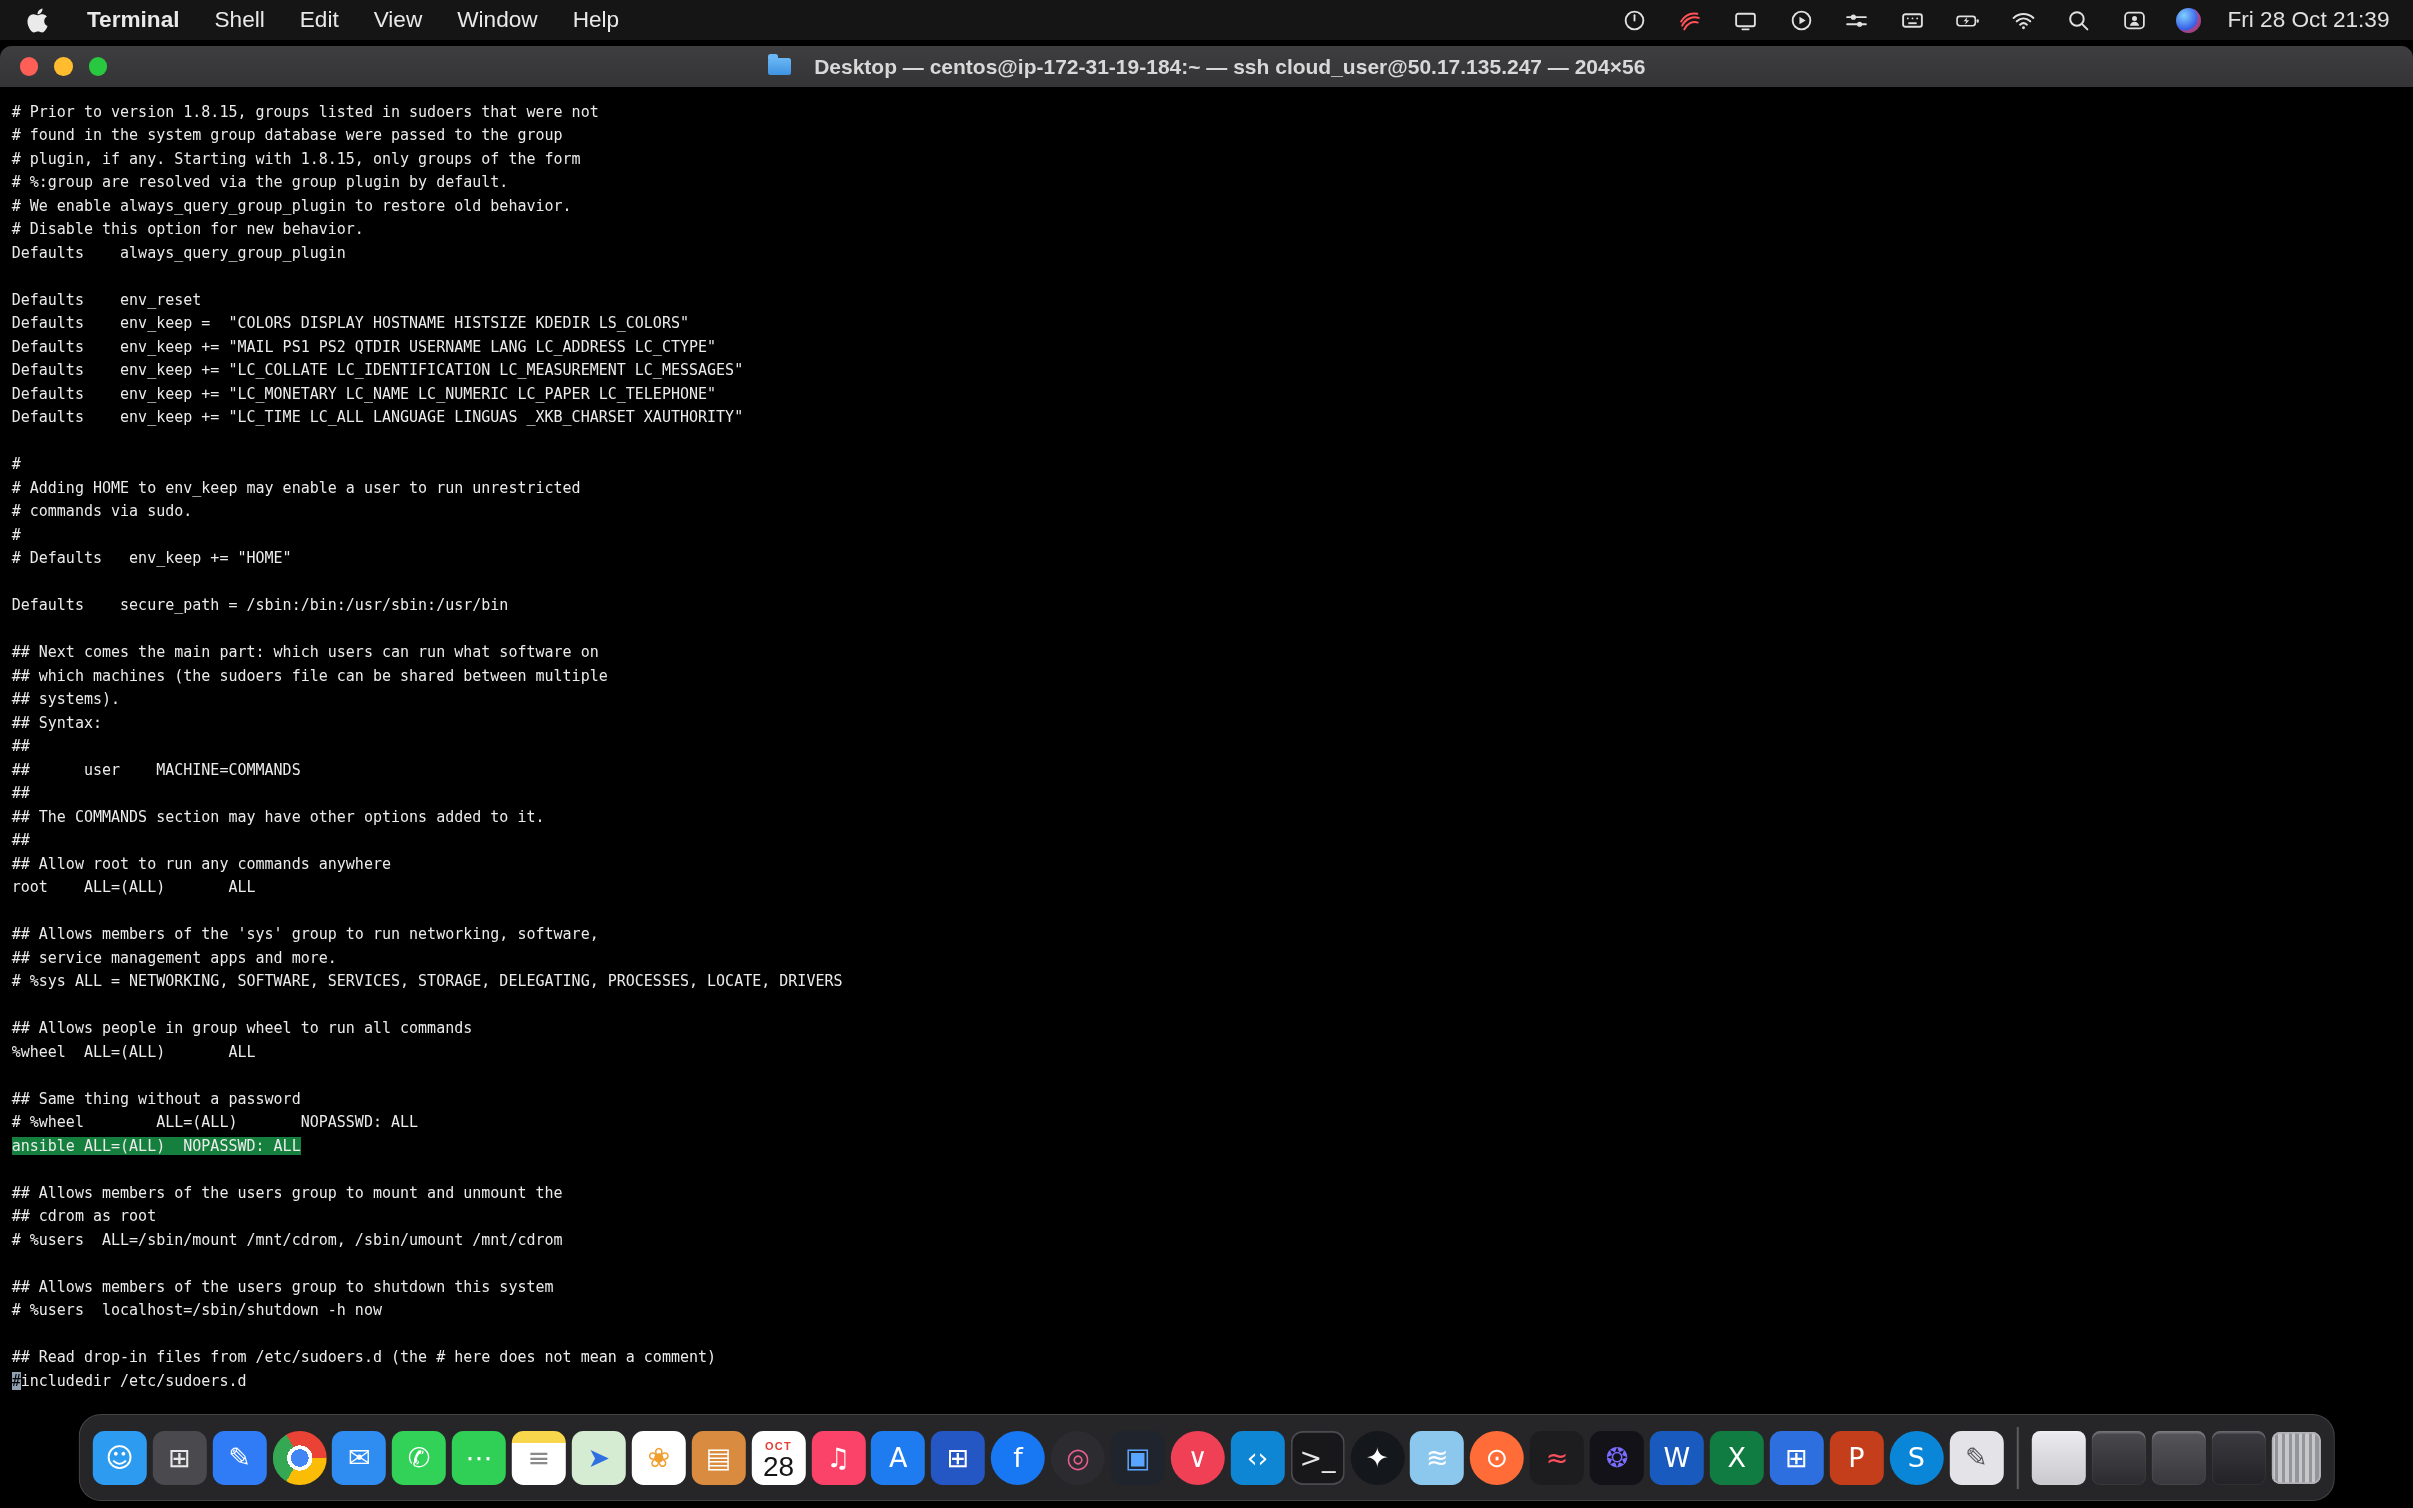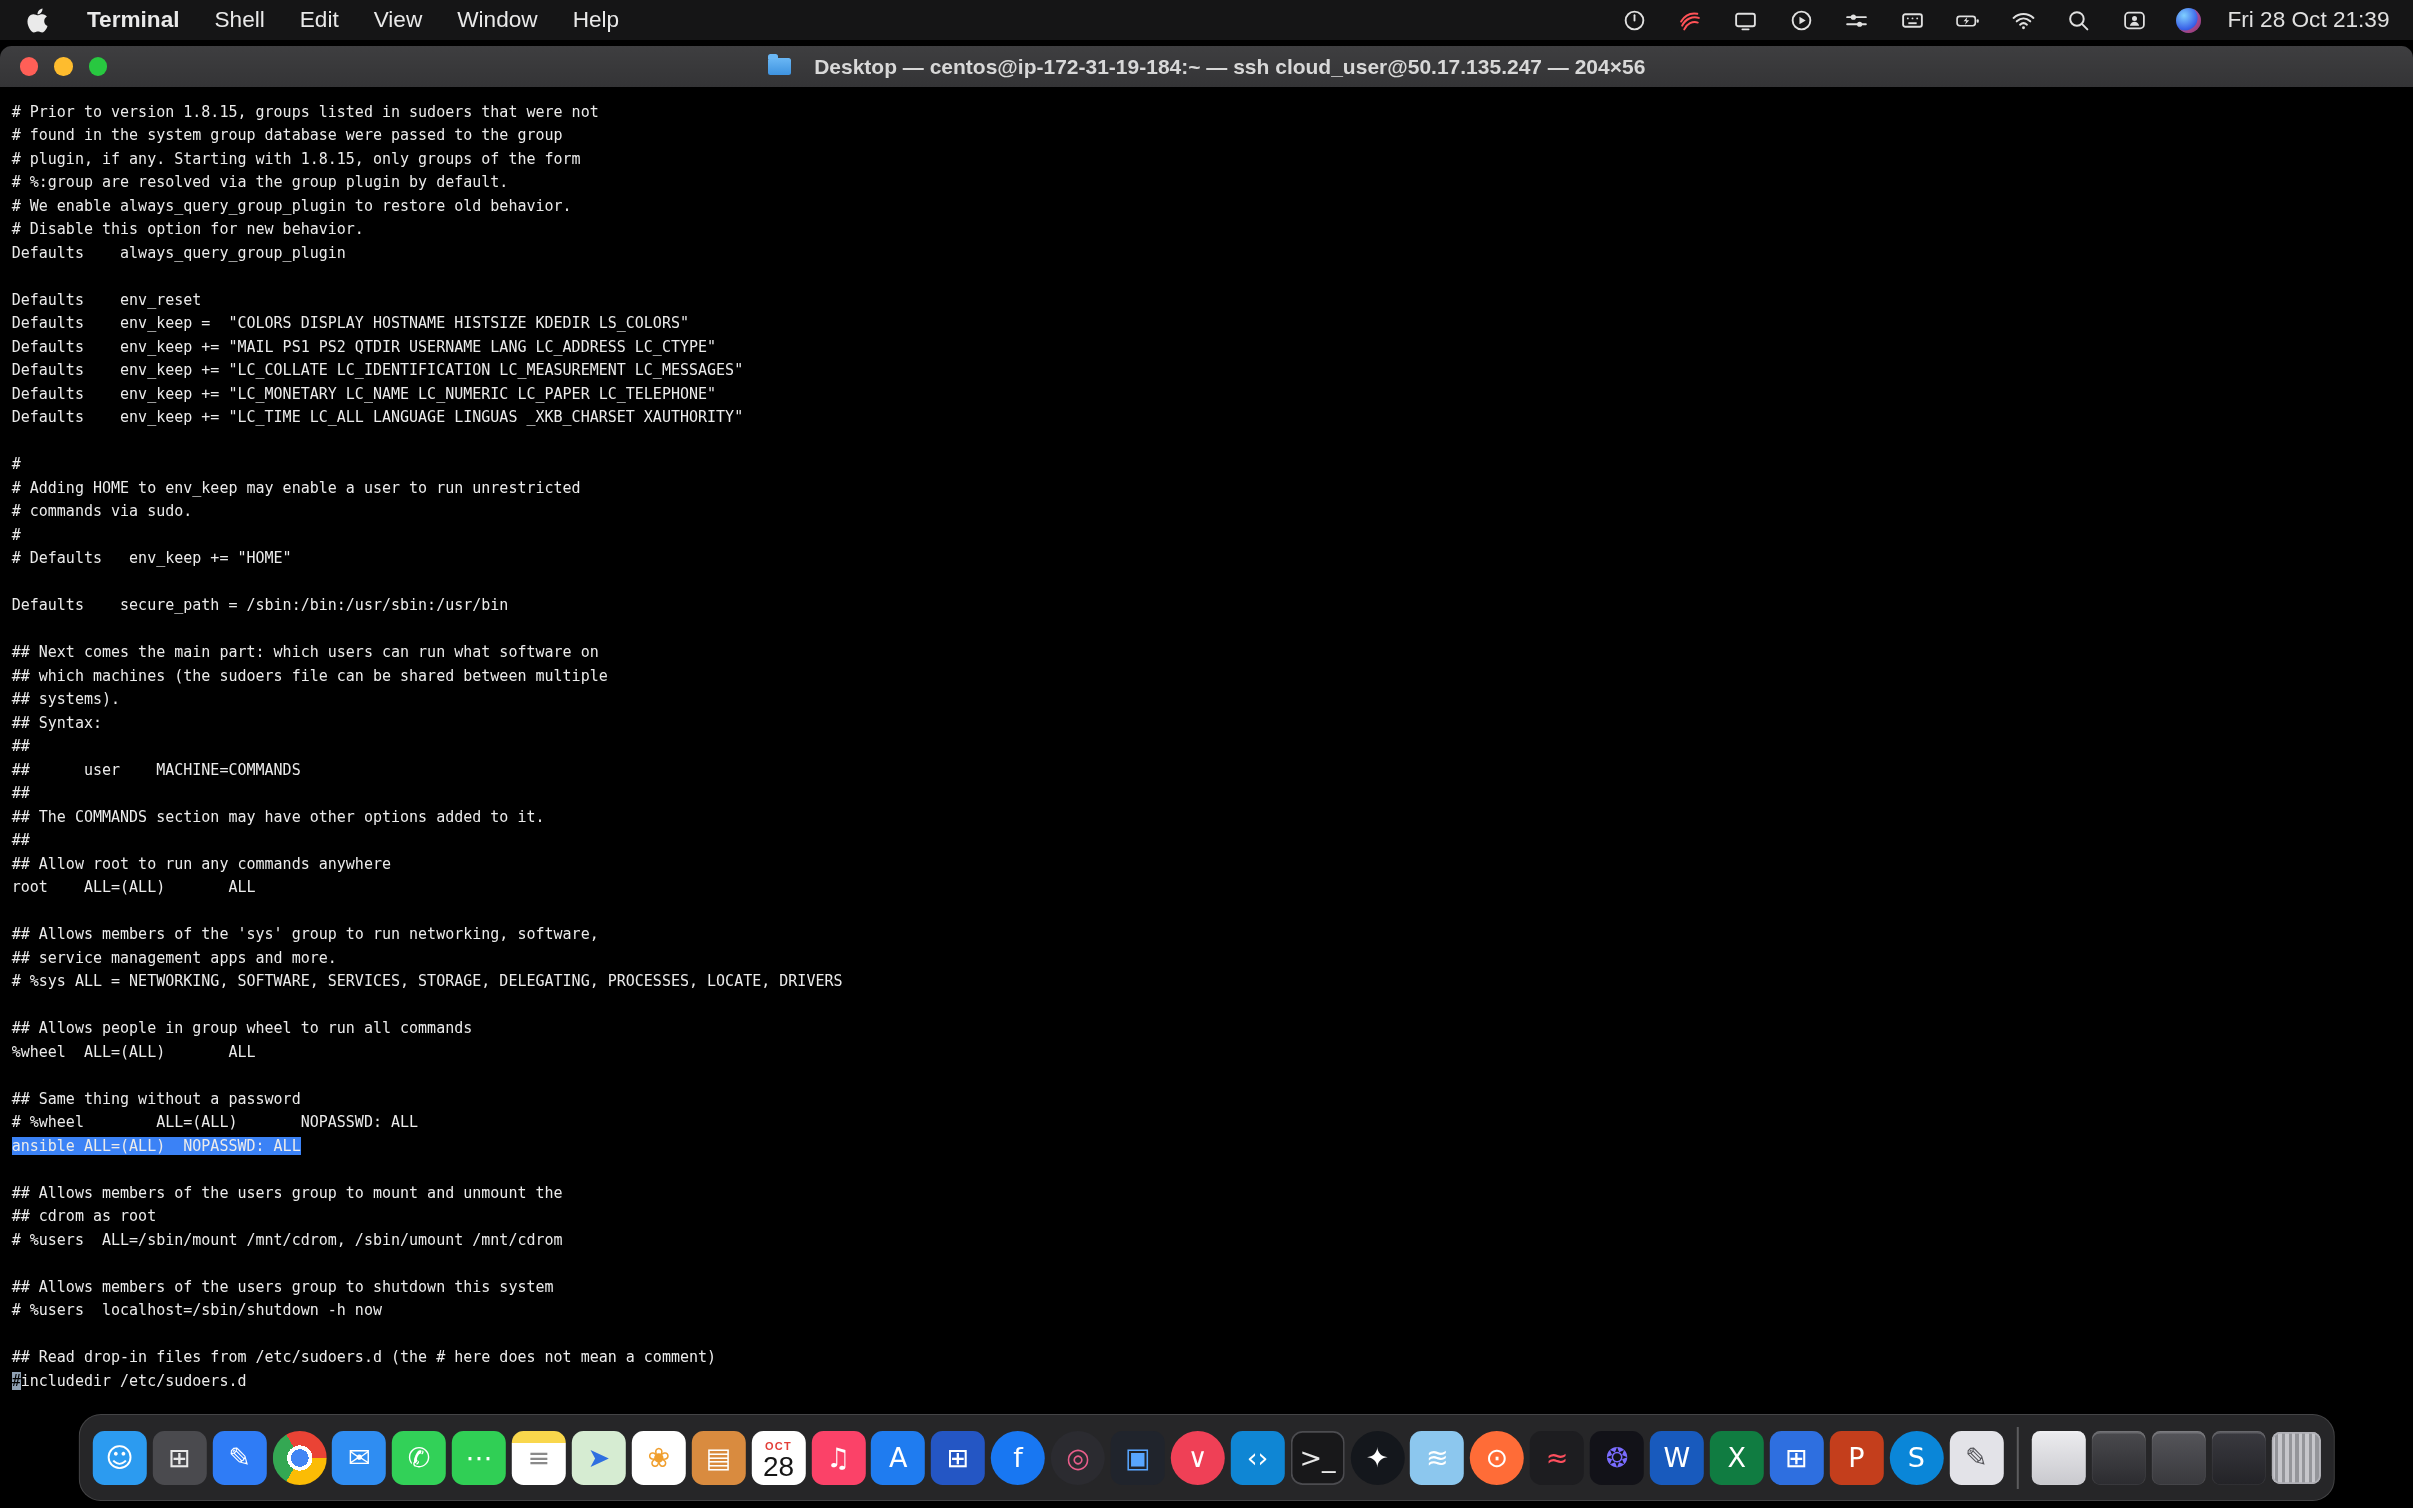--- a/index.html
+++ b/index.html
@@ -33,21 +33,21 @@
            color:#d8d8d8; font-weight:bold; font-size:21px; }
   .folder { width:23.5px; height:17px; background:linear-gradient(#6ab7f5,#3e93e0);
             border-radius:2.5px; position:relative; }
   .folder::before { content:""; position:absolute; top:-4.2px; left:0; width:10px; height:5px;
                     background:#6ab7f5; border-radius:2.5px 2.5px 0 0; }
 
   .term { position:absolute; top:43px; left:0; right:0; bottom:0; background:#000;
           padding:11.7px 0 0 11.7px; font-family:"DejaVu Sans Mono", monospace;
           font-size:15px; line-height:23.5px; color:#ebebeb; white-space:pre; }
   .tline { height:23.5px; }
-  .sel    { background:#3b82f6; }
+  .sel    { background:#15803d; }
   .cursor { background:#8fa0b2; color:#000; }
 
   
   .dock { position:absolute; bottom:6.7px; left:50%; transform:translateX(-50%);
           height:87px; z-index:30; display:flex; align-items:center; gap:5.9px;
           padding:0 13.4px; background:rgba(72,72,76,.52);
           border:0.8px solid rgba(255,255,255,.14); border-radius:22px; }
   .dock-item { width:54px; height:54px; border-radius:11.7px; flex:0 0 auto;
                display:flex; align-items:center; justify-content:center;
                flex-direction:column; font-family:"DejaVu Sans", sans-serif; }

